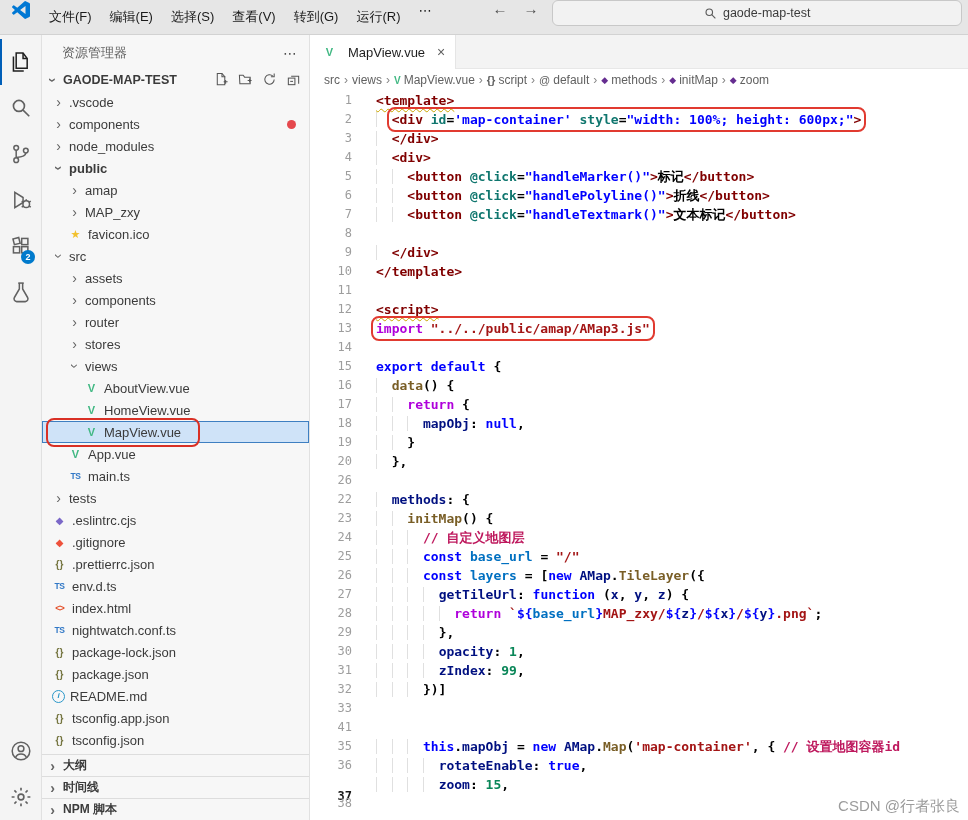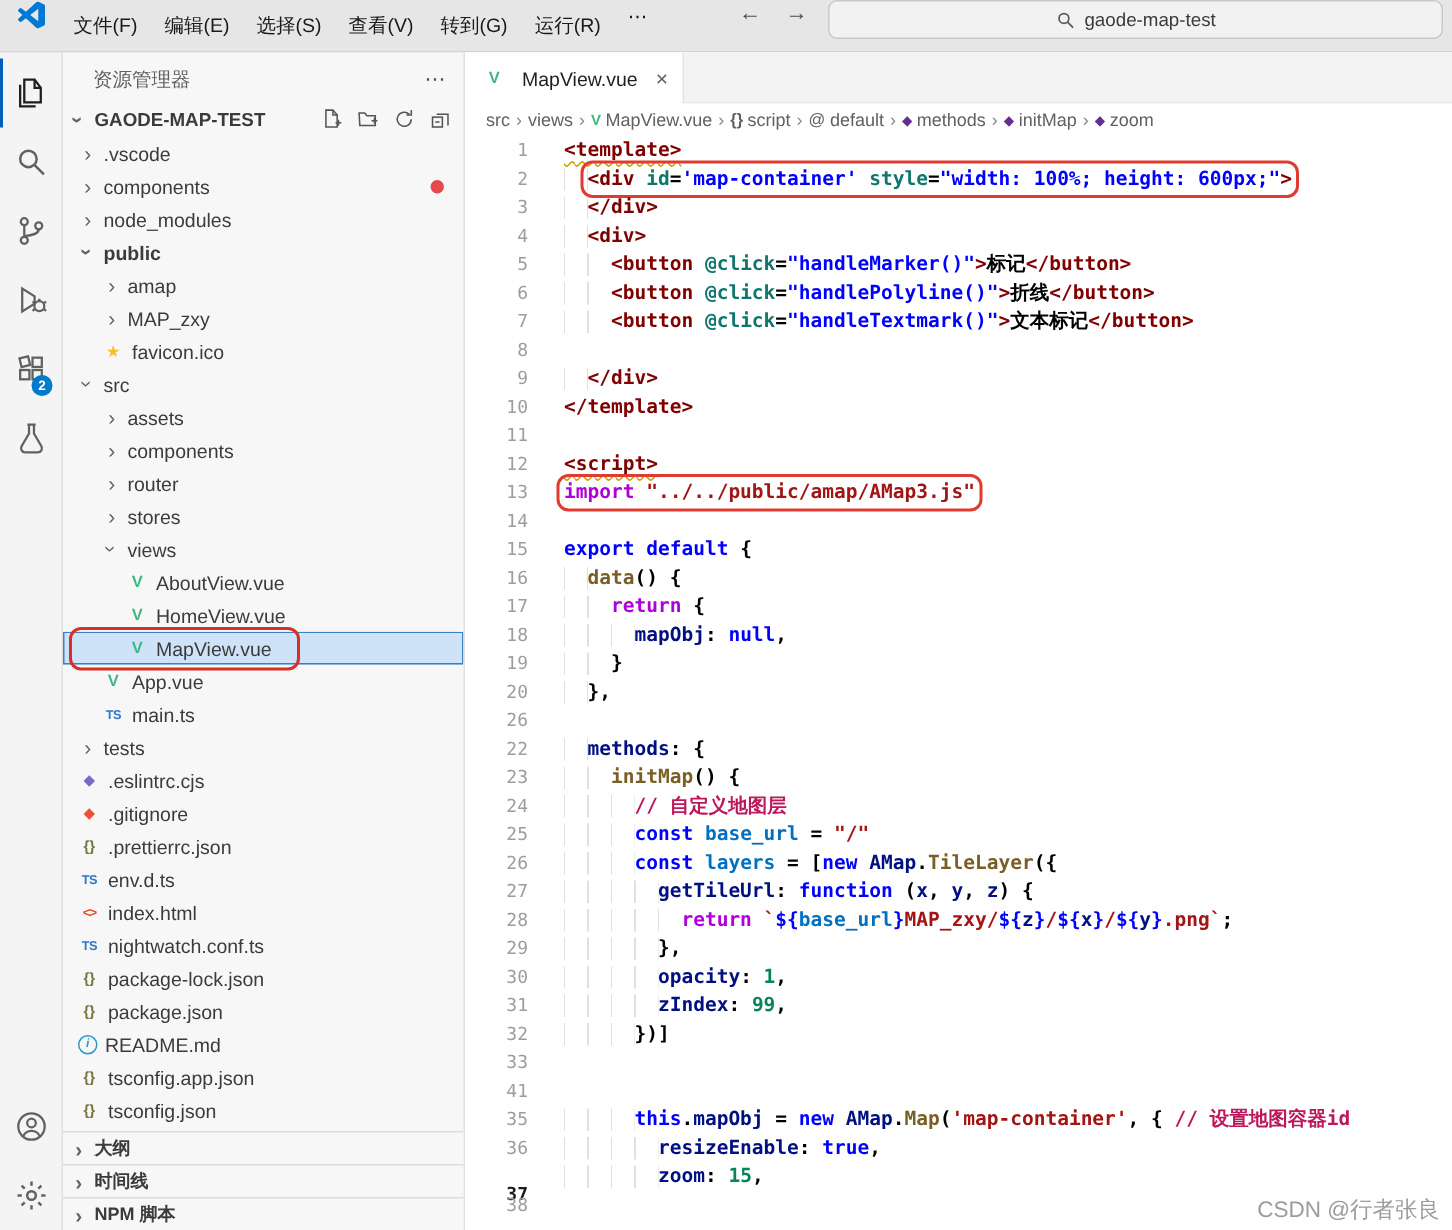--- a/index.html
+++ b/index.html
@@ -530,21 +530,21 @@
           <div class="code-line">
             <span class="ln">41</span>
             <span class="lc"></span>
           </div>
           <div class="code-line">
             <span class="ln">35</span>
             <span class="lc"><span class="tk-ind">      </span><span class="tk-kw">this</span><span class="tk-pln">.</span><span class="tk-var">mapObj</span><span class="tk-pln"> = </span><span class="tk-kw">new</span><span class="tk-pln"> </span><span class="tk-var">AMap</span><span class="tk-pln">.</span><span class="tk-fn">Map</span><span class="tk-pln">(</span><span class="tk-str">'map-container'</span><span class="tk-pln">, { </span><span class="tk-cmt">// 设置地图容器id</span></span>
           </div>
           <div class="code-line">
             <span class="ln">36</span>
-            <span class="lc"><span class="tk-ind">        </span><span class="tk-var">resizeEnable</span><span class="tk-pln">: </span><span class="tk-kw">true</span><span class="tk-pln">,</span></span>
+            <span class="lc"><span class="tk-ind">        </span><span class="tk-var">rotateEnable</span><span class="tk-pln">: </span><span class="tk-kw">true</span><span class="tk-pln">,</span></span>
           </div>
           <div class="code-line">
             <span class="ln active">37</span>
             <span class="lc"><span class="tk-ind">        </span><span class="tk-var">zoom</span><span class="tk-pln">: </span><span class="tk-num">15</span><span class="tk-pln">,</span></span>
           </div>
           <div class="code-line">
             <span class="ln">38</span>
           </div>
         </div>
       <div class="watermark">CSDN @行者张良</div>

